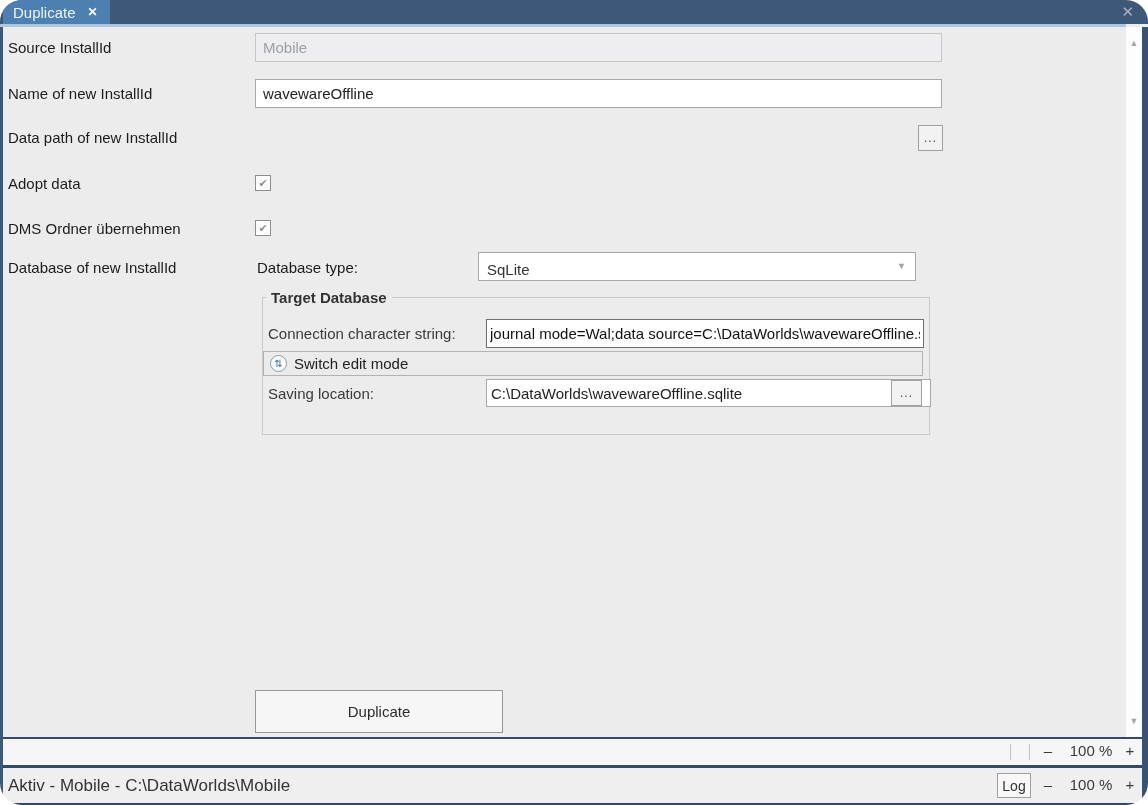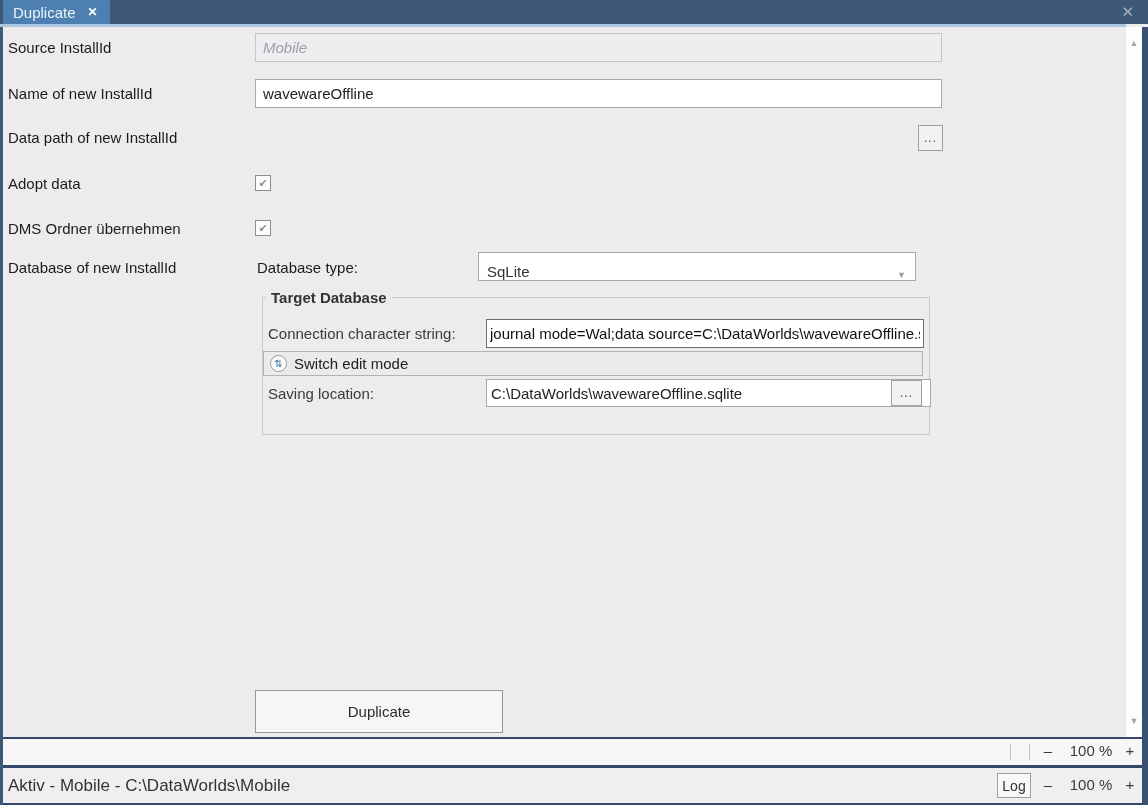--- a/index.html
+++ b/index.html
@@ -1,18 +1,18 @@
 <!DOCTYPE html>
 <html><head>
 <meta charset="utf-8">
 <style>
   * { margin:0; padding:0; box-sizing:border-box; }
   html,body { width:1148px; height:805px; }
   body { font-family:"Liberation Sans", sans-serif; }
-  .page { position:relative; width:1148px; height:805px; background:#ececec; overflow:hidden; }
+  .page { position:relative; width:1148px; height:805px; background:#ececec; overflow:hidden;border-radius:22px; }
 
   
   .tabbar { position:absolute; left:0; top:0; width:1148px; height:24px; background:#3e5878; z-index:30; }
   .tab-active { position:absolute; left:3px; top:0; height:24px; background:#4d80b0; color:#eaf2fa;
     display:flex; align-items:center; padding:0 12px 0 10px; font-size:15px; gap:12px; }
   .tab-close { color:#ffffff; font-size:12px; font-weight:bold; cursor:default; }
   .win-close { position:absolute; right:14px; top:3px; color:#a9b3c1; font-size:15px; }
   .accent { position:absolute; left:0; top:24px; width:1126px; height:3px; background:#abc7e0; z-index:29; }
 
   
@@ -28,21 +28,21 @@
   
   .lbl { position:absolute; font-size:15px; color:#1c1c1c; white-space:nowrap; }
   .inp { position:absolute; font-family:"Liberation Sans", sans-serif; font-size:15px; color:#222;
     background:#ffffff; border:1px solid #a8a8a8; padding:0 7px; outline:none; }
   .inp-disabled { background:#eeeef0; border:1px solid #c6c6c6; color:#9aa0a6; }
   .browse { position:absolute; background:#f2f2f2; border:1px solid #a0a0a0; color:#4a4a4a;
     font-size:12px; display:flex; align-items:center; justify-content:center; letter-spacing:1px; cursor:default; }
   .chk { position:absolute; width:16px; height:16px; background:#fcfcfc; border:1px solid #8d8d8d;
     display:flex; align-items:center; justify-content:center; color:#8f8f8f; font-size:11px; cursor:default; }
   .combo { position:absolute; background:#ffffff; border:1px solid #a8a8a8; font-size:15px; color:#333;
-    display:flex; align-items:flex-end; padding:0 8px; cursor:default; }
+    display:flex; align-items:flex-start; padding:8px 8px; cursor:default; }
   .combo .arrow { position:absolute; right:9px; color:#9aa0a6; font-size:9px; }
 
   fieldset.group { position:absolute; left:262px; top:289px; width:668px; height:146px;
     border:1px solid #c9c9c9; background:transparent; }
   fieldset.group legend { margin-left:3px; padding:0 5px; font-size:15px; font-weight:bold; color:#333; }
 
   .switchbar { position:absolute; left:263px; top:351px; width:660px; height:25px; background:#ebebeb;
     border:1px solid #b3b3b3; display:flex; align-items:center; gap:7px; padding-left:6px; font-size:15px; color:#222; cursor:default; }
   .swap-circle { width:17px; height:17px; border:1px solid #8d9aa6; border-radius:50%; color:#2f6fa7;
     font-size:10px; display:flex; align-items:center; justify-content:center; background:#fbfbfb; }
@@ -75,21 +75,21 @@
   </div>
   <div class="accent"></div>
 
   <div class="lbl" style="left:8px; top:39px;">Source InstallId</div>
   <div class="lbl" style="left:8px; top:85px;">Name of new InstallId</div>
   <div class="lbl" style="left:8px; top:129px;">Data path of new InstallId</div>
   <div class="lbl" style="left:8px; top:175px;">Adopt data</div>
   <div class="lbl" style="left:8px; top:220px;">DMS Ordner übernehmen</div>
   <div class="lbl" style="left:8px; top:259px;">Database of new InstallId</div>
 
-  <input class="inp inp-disabled" style="left: 255px; top: 33px; width: 687px; height: 29px; font-style: italic;" readonly="" value="Mobile">
+  <input class="inp inp-disabled" style="left: 255px; top: 33px; width: 687px; height: 29px;" readonly="" value="Mobile">
   <input class="inp" style="left: 255px; top: 79px; width: 687px; height: 29px;" value="wavewareOffline">
   <div class="browse" style="left:918px; top:125px; width:25px; height:26px;">...</div>
 
   <div class="chk" style="left:255px; top:175px;">
     <span>✔</span>
   </div>
   <div class="chk" style="left:255px; top:220px;">
     <span>✔</span>
   </div>
 

